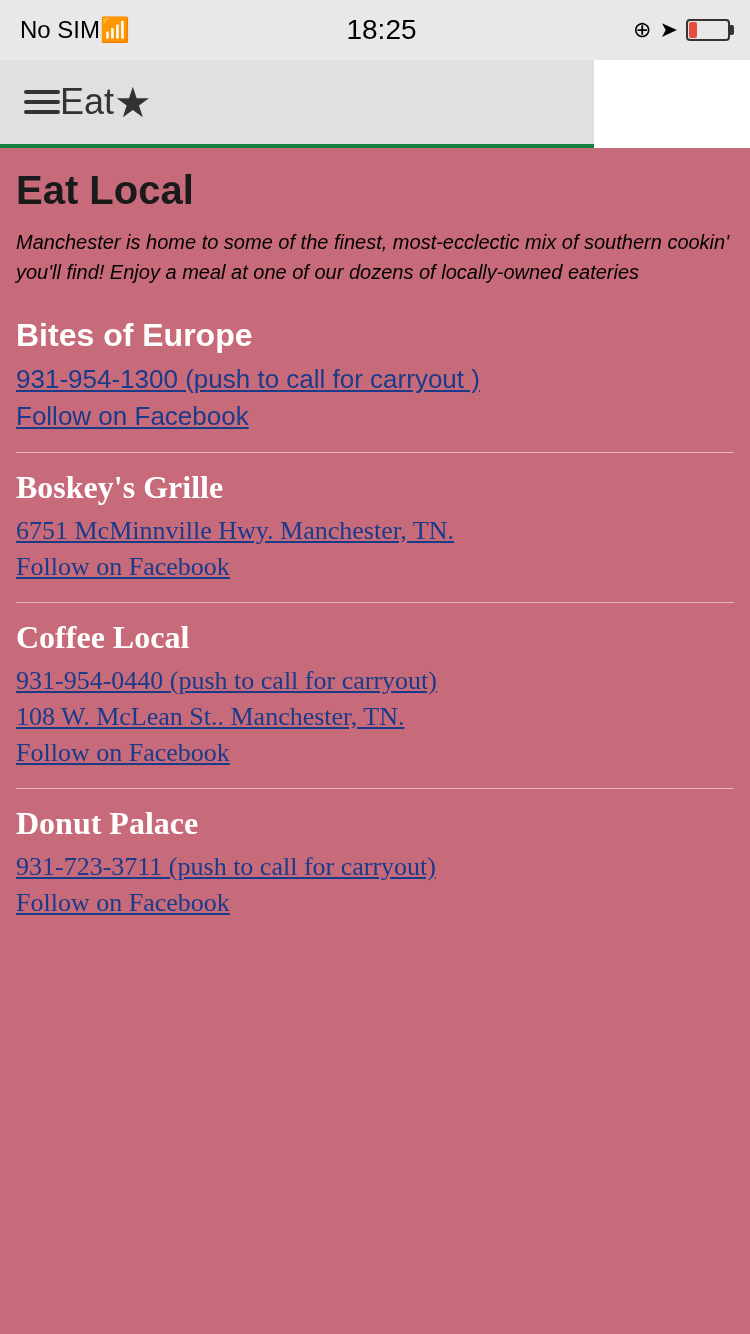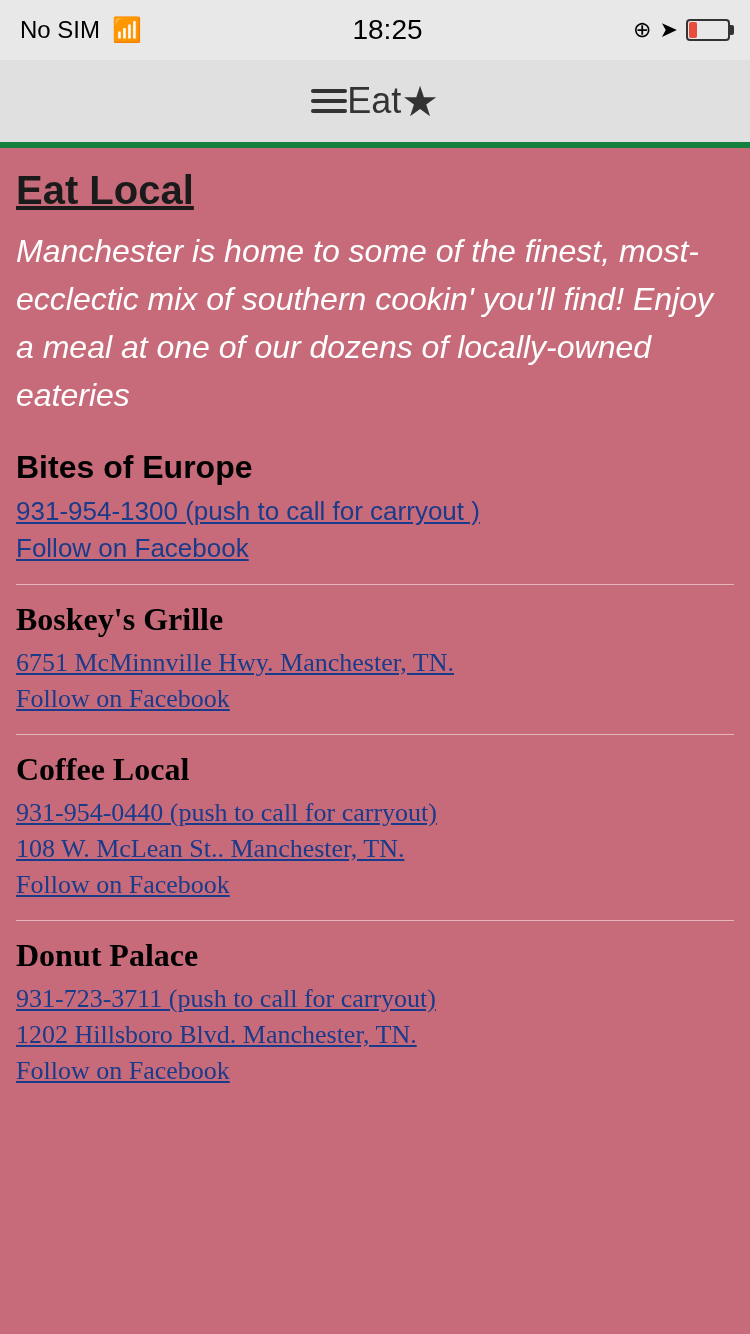--- a/index.html
+++ b/index.html
@@ -20,21 +20,20 @@
       display: flex;
       align-items: center;
       justify-content: space-between;
       padding: 0 20px;
       font-size: 24px;
       font-weight: 500;
     }
     .status-left {
       display: flex;
       align-items: center;
-      gap: 12px;
     }
     .status-center {
       font-size: 28px;
       font-weight: 400;
     }
     .status-right {
       display: flex;
       align-items: center;
       gap: 8px;
     }
@@ -62,28 +61,28 @@
       left: 1px;
       top: 1px;
       bottom: 1px;
       width: 20%;
       background: #e74c3c;
       border-radius: 2px;
     }
 
     
     .nav-bar {
-      width: 750px;
+      width: 594px;
       height: 88px;
       background: #e0e0e0;
       display: flex;
       align-items: center;
-      justify-content: center;
+      justify-content: flex-start;
       padding: 0 24px;
-      border-bottom: 6px solid #15803d;
+      border-bottom: 4px solid #15803d;
     }
     .nav-menu-icon {
       display: flex;
       flex-direction: column;
       gap: 6px;
       cursor: pointer;
     }
     .nav-menu-icon span {
       display: block;
       width: 36px;
@@ -106,46 +105,45 @@
     .main-content {
       background: #c76b7a;
       padding: 20px 16px;
       min-height: calc(1334px - 148px);
     }
 
     .section-title {
       font-size: 40px;
       font-weight: 700;
       color: #1a1a1a;
-      text-decoration: underline;
       margin-bottom: 14px;
     }
 
     .intro-text {
-      font-size: 32px;
+      font-size: 20px;
       font-style: italic;
-      color: #ffffff;
+      color: #000000;
       line-height: 1.5;
       margin-bottom: 30px;
     }
 
     .restaurant-section {
       margin-bottom: 20px;
     }
 
     .restaurant-section + .restaurant-section {
       border-top: 1px solid rgba(255,255,255,0.5);
       padding-top: 16px;
       font-family: Liberation Serif, serif;
     }
 
     .restaurant-name {
       font-size: 32px;
       font-weight: 700;
-      color: #000000;
+      color: #ffffff;
       margin-bottom: 10px;
     }
 
     .restaurant-phone,
     .restaurant-address,
     .restaurant-facebook {
       font-size: 26px;
       color: #1a3a8a;
       text-decoration: underline;
       display: block;
@@ -208,18 +206,17 @@
   </div>
       <div class="restaurant-section">
     <div class="restaurant-name">Coffee Local</div>
     <a class="restaurant-phone" href="tel:931-954-0440">931-954-0440 (push to call for carryout)</a>
     <a class="restaurant-address" href="#">108 W. McLean St.. Manchester, TN. </a>
     <a class="restaurant-facebook" href="#">Follow on Facebook</a>
   </div>
       <div class="restaurant-section">
     <div class="restaurant-name">Donut Palace</div>
     <a class="restaurant-phone" href="tel:931-723-3711">931-723-3711 (push to call for carryout)</a>
-    <a class="restaurant-address" href="#">1202 Hillsboro Blvd. Manchester, TN.</a>
     <a class="restaurant-facebook" href="#">Follow on Facebook </a>
   </div>
     </div>
 
 </div>
 
 </body></html>

